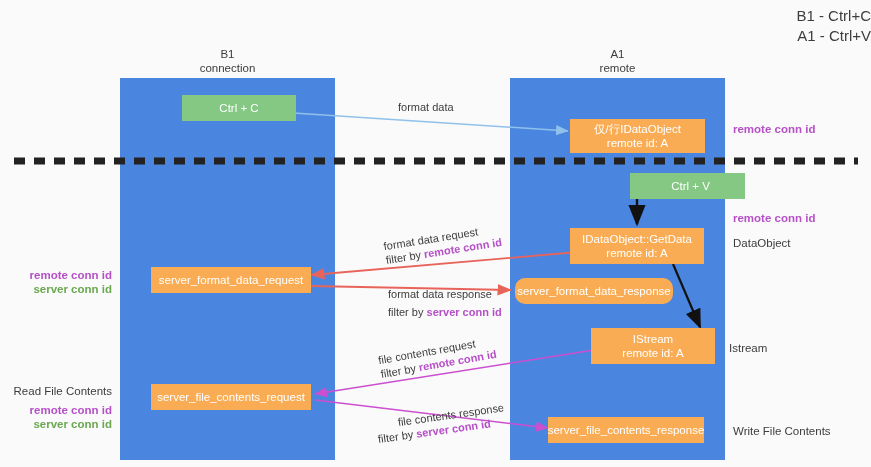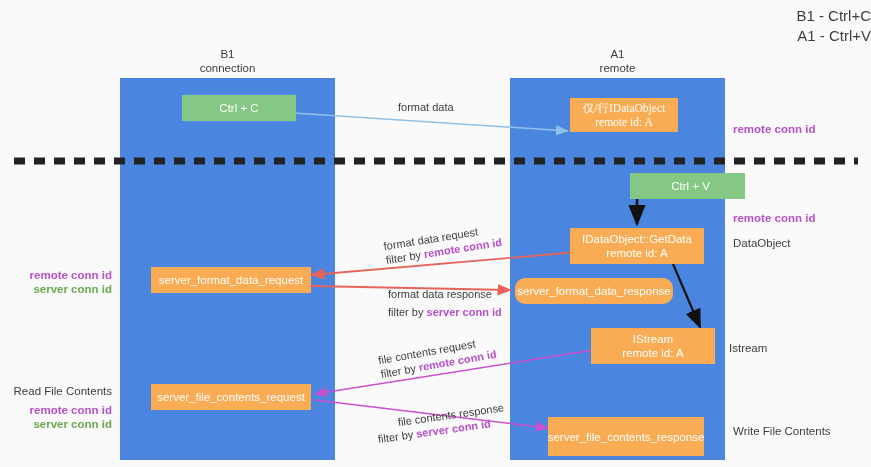--- a/index.html
+++ b/index.html
@@ -152,38 +152,38 @@
 
   <line x1="311" y1="286" x2="511" y2="290" stroke="#e8635a" stroke-width="1.8" marker-end="url(#ah-red)"></line>
 
   <line x1="594" y1="350" x2="315" y2="394" stroke="#cc4fd0" stroke-width="1.6" marker-end="url(#ah-mag)"></line>
 
   <line x1="315" y1="400" x2="548" y2="428" stroke="#cc4fd0" stroke-width="1.6" marker-end="url(#ah-mag)"></line>
 </svg>
 
 <div class="node green" style="left:160px; top:95px;  width:114px; height:26px;">Ctrl + C</div>
 
-<div class="node orange" style="left:570px; top:98px; width:108px; height:34px;font-family:Liberation Serif, serif;">仅/行IDataObject
+<div class="node orange" style="left:570px; top:119px; width:135px; height:34px;">仅/行IDataObject
 remote id: A</div>
 
 <div class="node green" style="left:608px; top:173px; width:115px; height:26px;padding-left:6px;">Ctrl + V</div>
 
 <div class="node orange" style="left:570px; top:228px; width:134px; height:36px;">IDataObject::GetData
 remote id: A</div>
 
 <div class="node orange" style="left:151px; top:267px; width:160px; height:26px;">server_format_data_request</div>
 
 <div class="node orange" style="left:515px; top:278px; width:158px; height:26px;border-radius:10px;">server_format_data_response</div>
 
 <div class="node orange" style="left:591px; top:328px; width:124px; height:36px;">IStream
 remote id: A</div>
 
 <div class="node orange" style="left:151px; top:384px; width:160px; height:26px;text-align:right;">server_file_contents_request</div>
 
-<div class="node orange" style="left:548px; top:417px; width:156px; height:39px;">server_file_contents_response</div>
+<div class="node orange" style="left:548px; top:417px; width:156px; height:26px;">server_file_contents_response</div>
 
 <div class="annot purple" style="left:733px; top:122px;">remote conn id</div>
 
 <div class="annot purple" style="left:733px; top:211px;">remote conn id</div>
 
 <div class="annot dark" style="left:733px; top:236px;">DataObject</div>
 
 <div class="annot dark" style="left:729px; top:341px;">Istream</div>
 
 <div class="annot dark" style="left:733px; top:424px;">Write File Contents</div>

